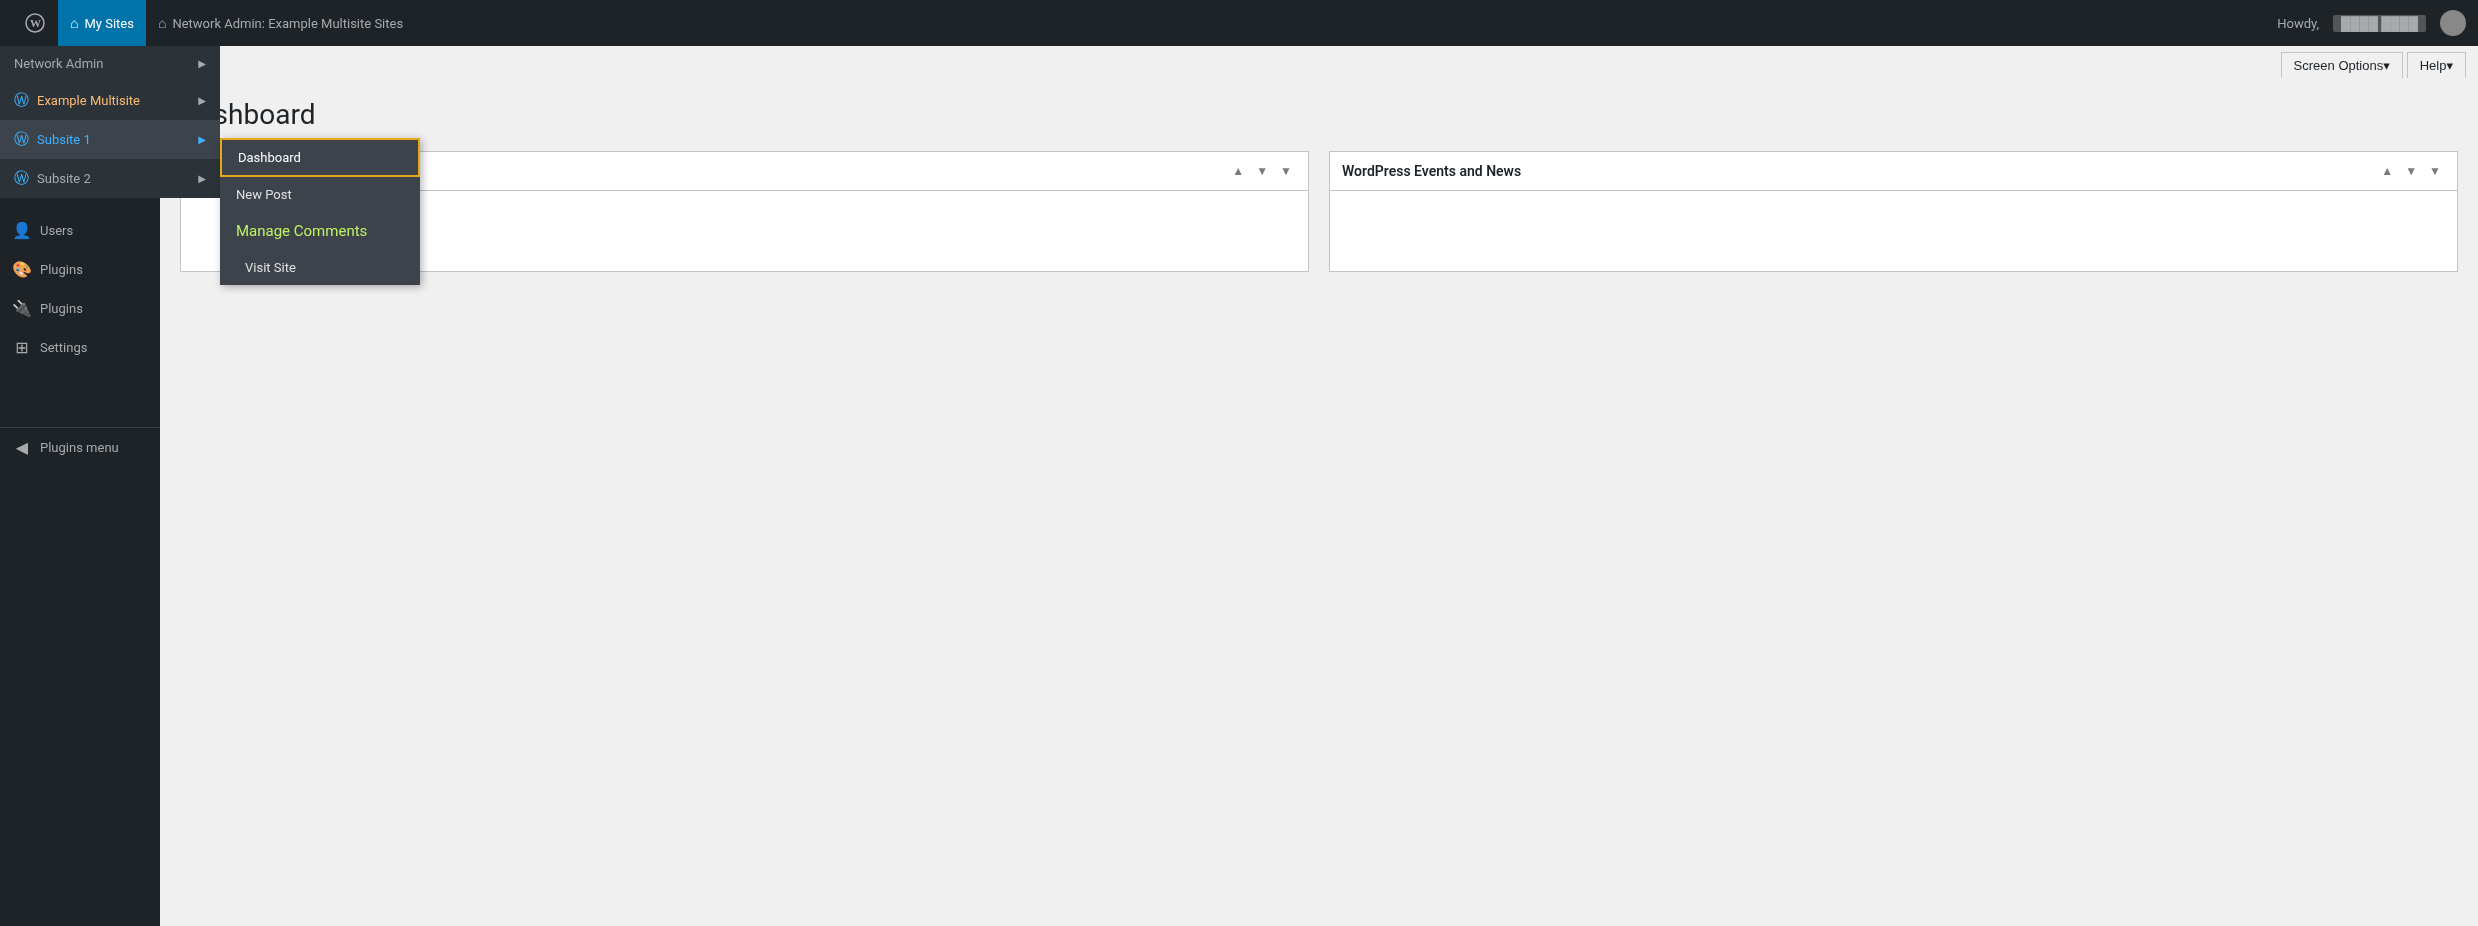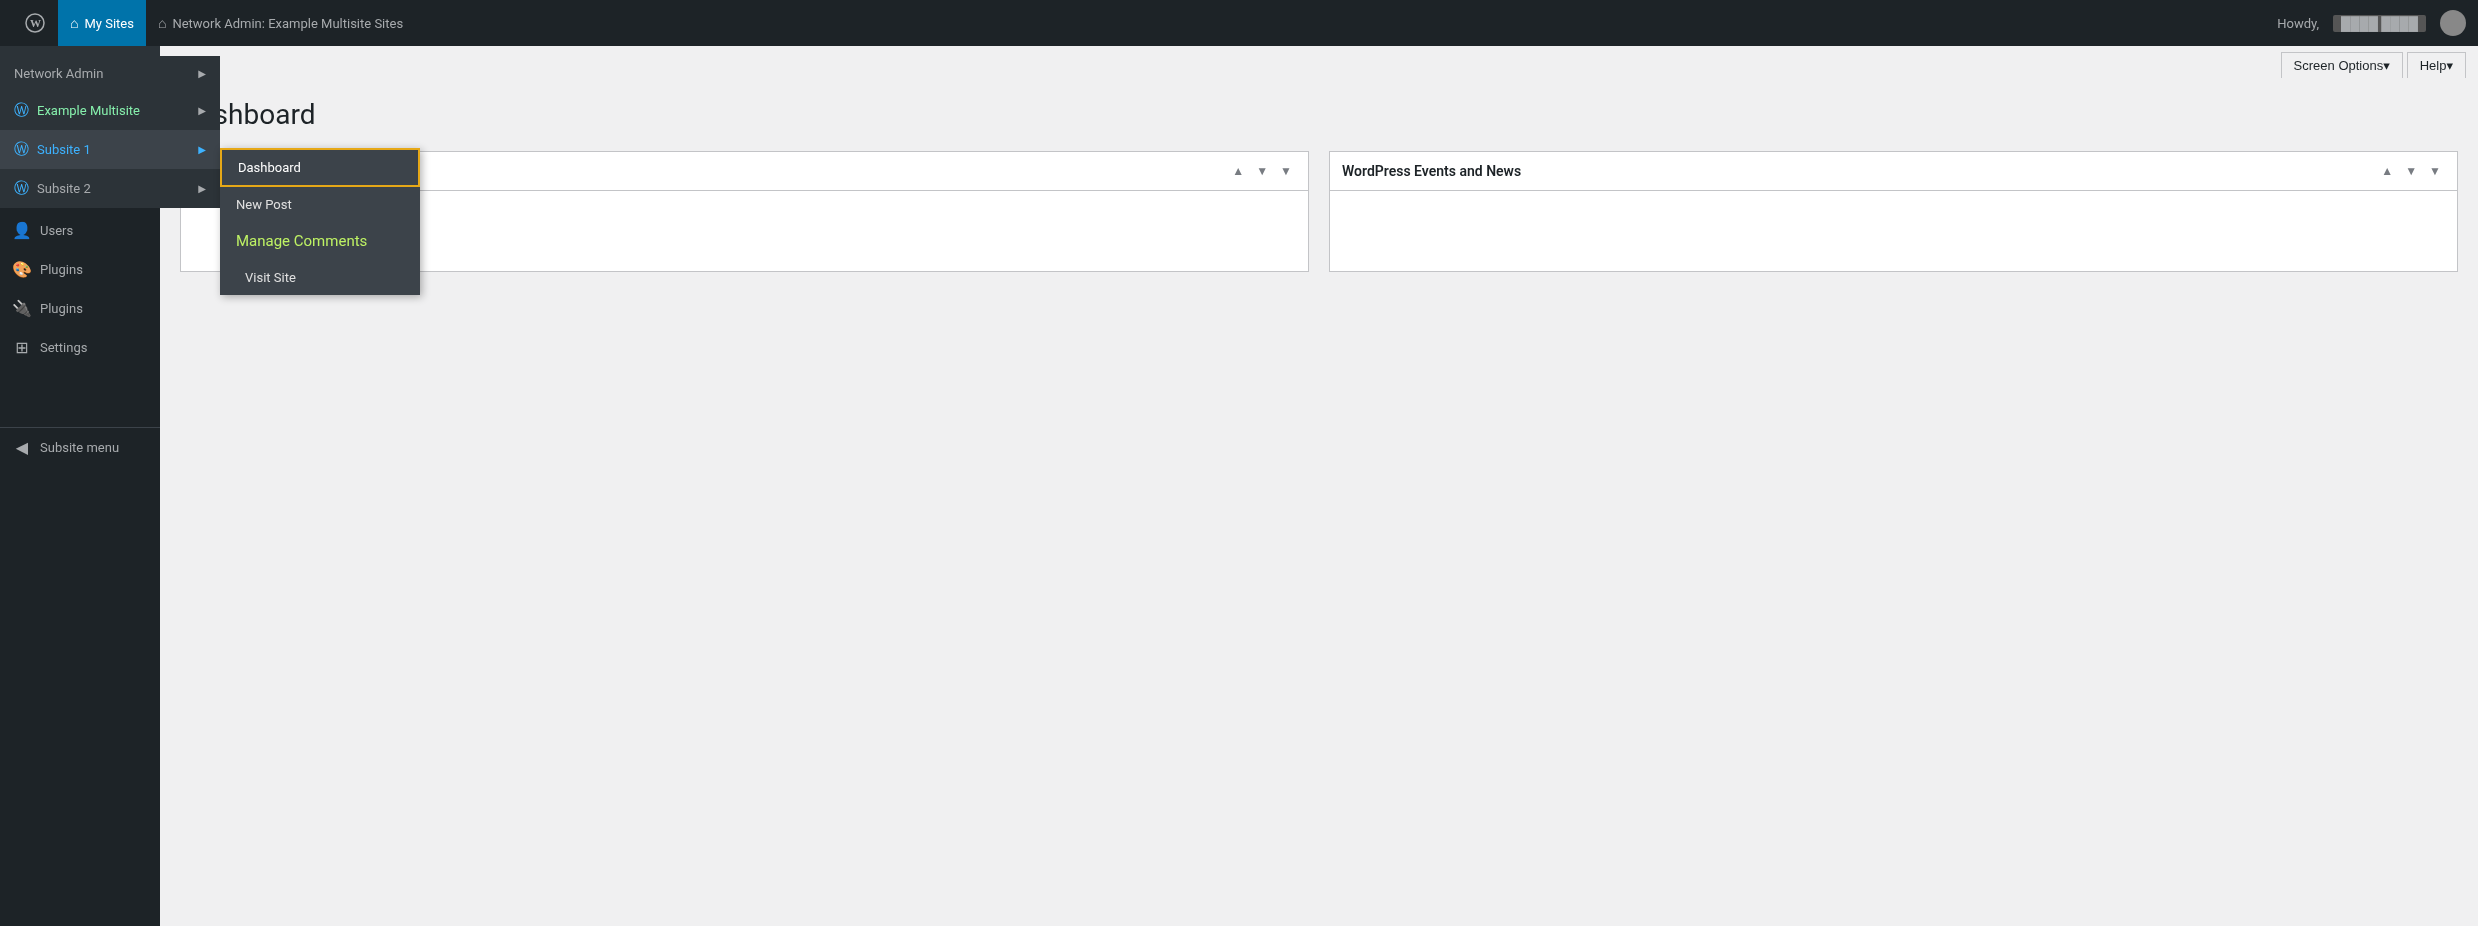--- a/index.html
+++ b/index.html
@@ -257,21 +257,21 @@
       </li>
       <li class="menu-item">
         <span class="menu-icon">⊞</span>
         <span class="menu-label">Settings</span>
       </li>
 
       <li style="height: 1px; background: #3c434a; margin: 60px 0 0 0;"></li>
 
       <li class="menu-item">
         <span class="menu-icon">◀</span>
-        <span class="menu-label">Subsite menu</span>
+        <span class="menu-label">Plugins menu</span>
       </li>
     </ul>
   </div>
 
   <div id="wpcontent">
 
     <div style="display:flex; justify-content:flex-end; padding:6px 12px 0; background:#f0f0f1;">
       <button class="top-meta-btn">
         <span>Screen Options</span>
         <span>▾</span>
@@ -310,35 +310,35 @@
               </div>
             </div>
             <div class="widget-body"></div>
           </div>
         </div>
       </div>
     </div>
   </div>
 </div>
 
-<div style="position:fixed; top:56px; left:0; z-index:200;">
+<div style="position:fixed; top:46px; left:0; z-index:200;">
 
   <div class="flyout-menu" style="position:relative; top:0; left:0; box-shadow:none;">
 
     <div class="flyout-item">
       <div class="fi-left">
         <span style="color:#a7aaad;">Network Admin</span>
       </div>
       <span class="fi-arrow">▶</span>
     </div>
 
     <div class="flyout-item">
       <div class="fi-left">
         <span class="flyout-wp-icon">Ⓦ</span>
-        <span style="color:#86efac;">Example Multisite</span>
+        <span style="color:#fdba74;">Example Multisite</span>
       </div>
       <span class="fi-arrow">▶</span>
     </div>
 
     <div class="flyout-item highlighted" style="background:#3c434a;">
       <div class="fi-left">
         <span class="flyout-wp-icon">Ⓦ</span>
         <span style="color:#3db2ff;">Subsite 1</span>
       </div>
       <span class="fi-arrow" style="color:#3db2ff;">▶</span>

